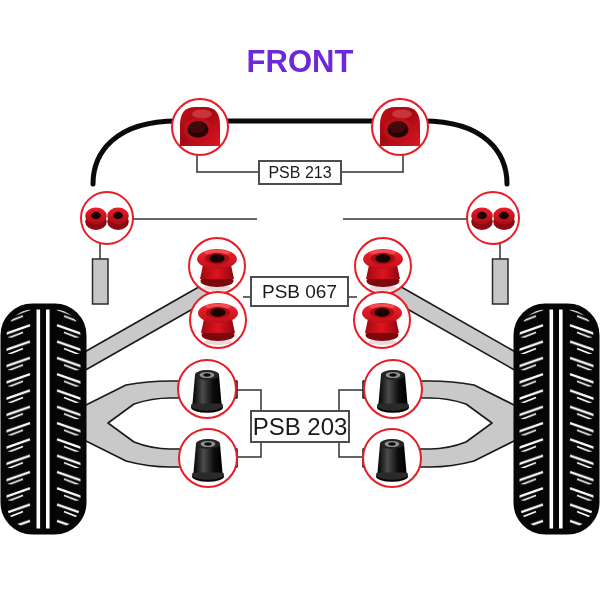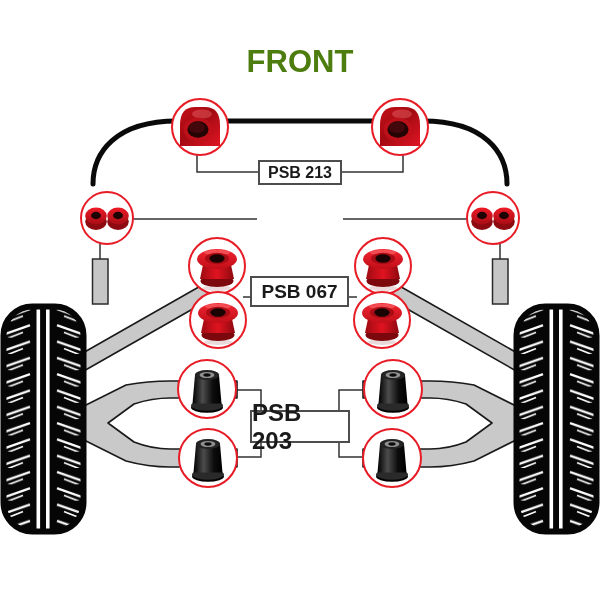--- a/index.html
+++ b/index.html
@@ -3,25 +3,25 @@
 <meta charset="utf-8">
 <style>
   html,body{margin:0;padding:0;background:#fff;}
   .stage{
     position:relative;width:600px;height:600px;background:#ffffff;overflow:hidden;
     font-family:"Liberation Sans","DejaVu Sans",sans-serif;
   }
   .stage svg{position:absolute;left:0;top:0;}
   .title{
     position:absolute;left:0;top:44px;width:600px;text-align:center;
-    font-size:31px;font-weight:800;letter-spacing:0px;color:#4d7c0f;
+    font-size:31px;font-weight:800;letter-spacing:0px;color:#6d28d9;
   }
   .plabel{
     position:absolute;display:flex;align-items:center;justify-content:center;
-    background:#ffffff;border:2px solid #4d4d4d;color:#1a1a1a;font-weight:700;
+    background:#ffffff;border:2px solid #4d4d4d;color:#1a1a1a;font-weight:400;
     box-sizing:border-box;
   }
   .lab213{left:258px;top:160px;width:84px;height:25px;font-size:16px;}
   .lab038{left:257px;top:206px;width:86px;height:25px;font-size:16px;}
   .lab067{left:250px;top:276px;width:99px;height:31px;font-size:19px;}
   .lab203{left:250px;top:410px;width:100px;height:33px;font-size:24px;}
 </style>
 </head>
 <body>
 

